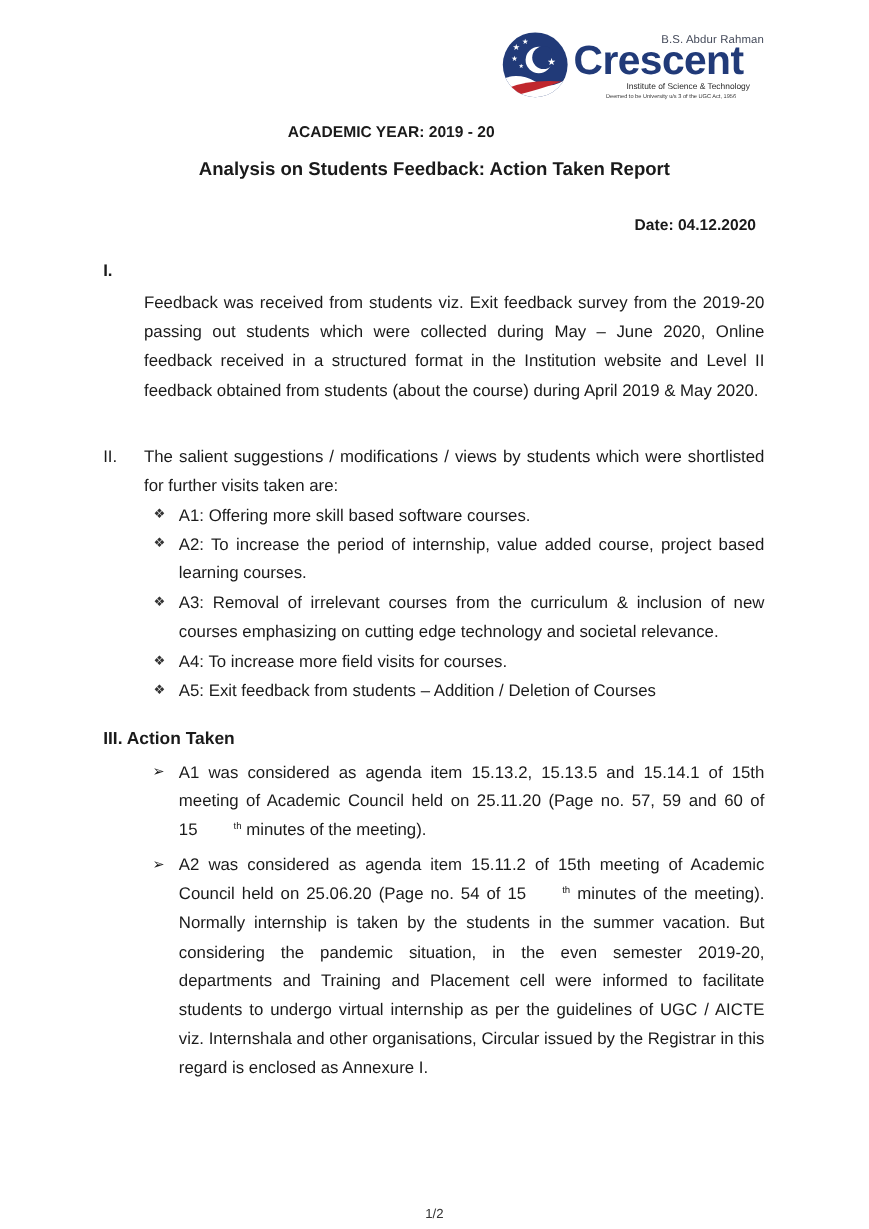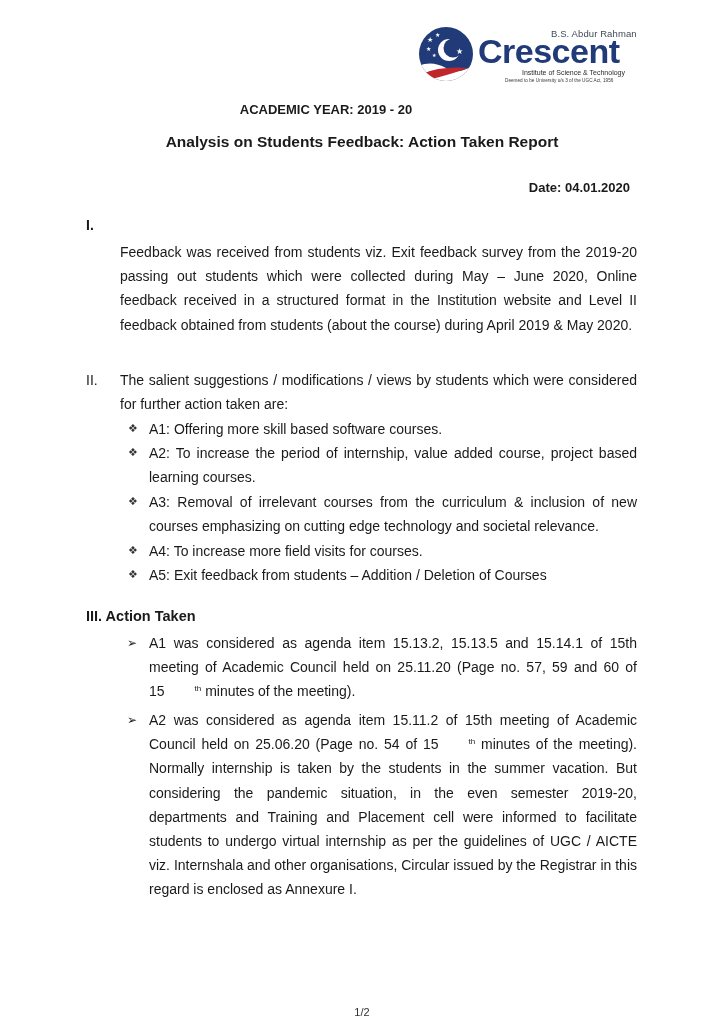--- a/index.html
+++ b/index.html
@@ -58,27 +58,27 @@
     <text x="38" y="28" font-size="8" fill="#fff">★</text>
   </svg>
   <div class="logo-top">B.S. Abdur Rahman</div>
   <div class="logo-name">Crescent</div>
   <div class="logo-sub">Institute of Science &amp; Technology</div>
   <div class="logo-sub2">Deemed to be University u/s 3 of the UGC Act, 1956</div>
 </div>
 
 <div class="ay">ACADEMIC YEAR: 2019 - 20</div>
 <div class="title">Analysis on Students Feedback: Action Taken Report</div>
-<div class="date">Date: 04.01.2020</div>
+<div class="date">Date: 04.12.2020</div>
 
 <div class="num roman-1">I.</div>
 <div class="para p1">Feedback was received from students viz. Exit feedback survey from the 2019-20 passing out students which were collected during May – June  2020, Online feedback received in a structured format in the Institution website and Level II feedback obtained from students (about the course) during April 2019 &amp; May 2020.</div>
 
 <div class="num roman-2">II.</div>
-<div class="para p2">The salient suggestions / modifications / views by students which were considered for further action taken are:</div>
+<div class="para p2">The salient suggestions / modifications / views by students which were shortlisted for further visits taken are:</div>
 
 <span class="bul" style="left:128px;top:422px">❖</span>
 <div class="bitem" style="top:417px">A1: Offering more skill based software courses.</div>
 
 <span class="bul" style="left:128px;top:446px">❖</span>
 <div class="bitem" style="top:441px">A2: To increase the period of internship, value added course, project based learning courses.</div>
 
 <span class="bul" style="left:128px;top:495px">❖</span>
 <div class="bitem" style="top:490px">A3: Removal of irrelevant courses from the curriculum &amp; inclusion of new courses emphasizing on cutting edge technology and societal relevance.</div>
 

